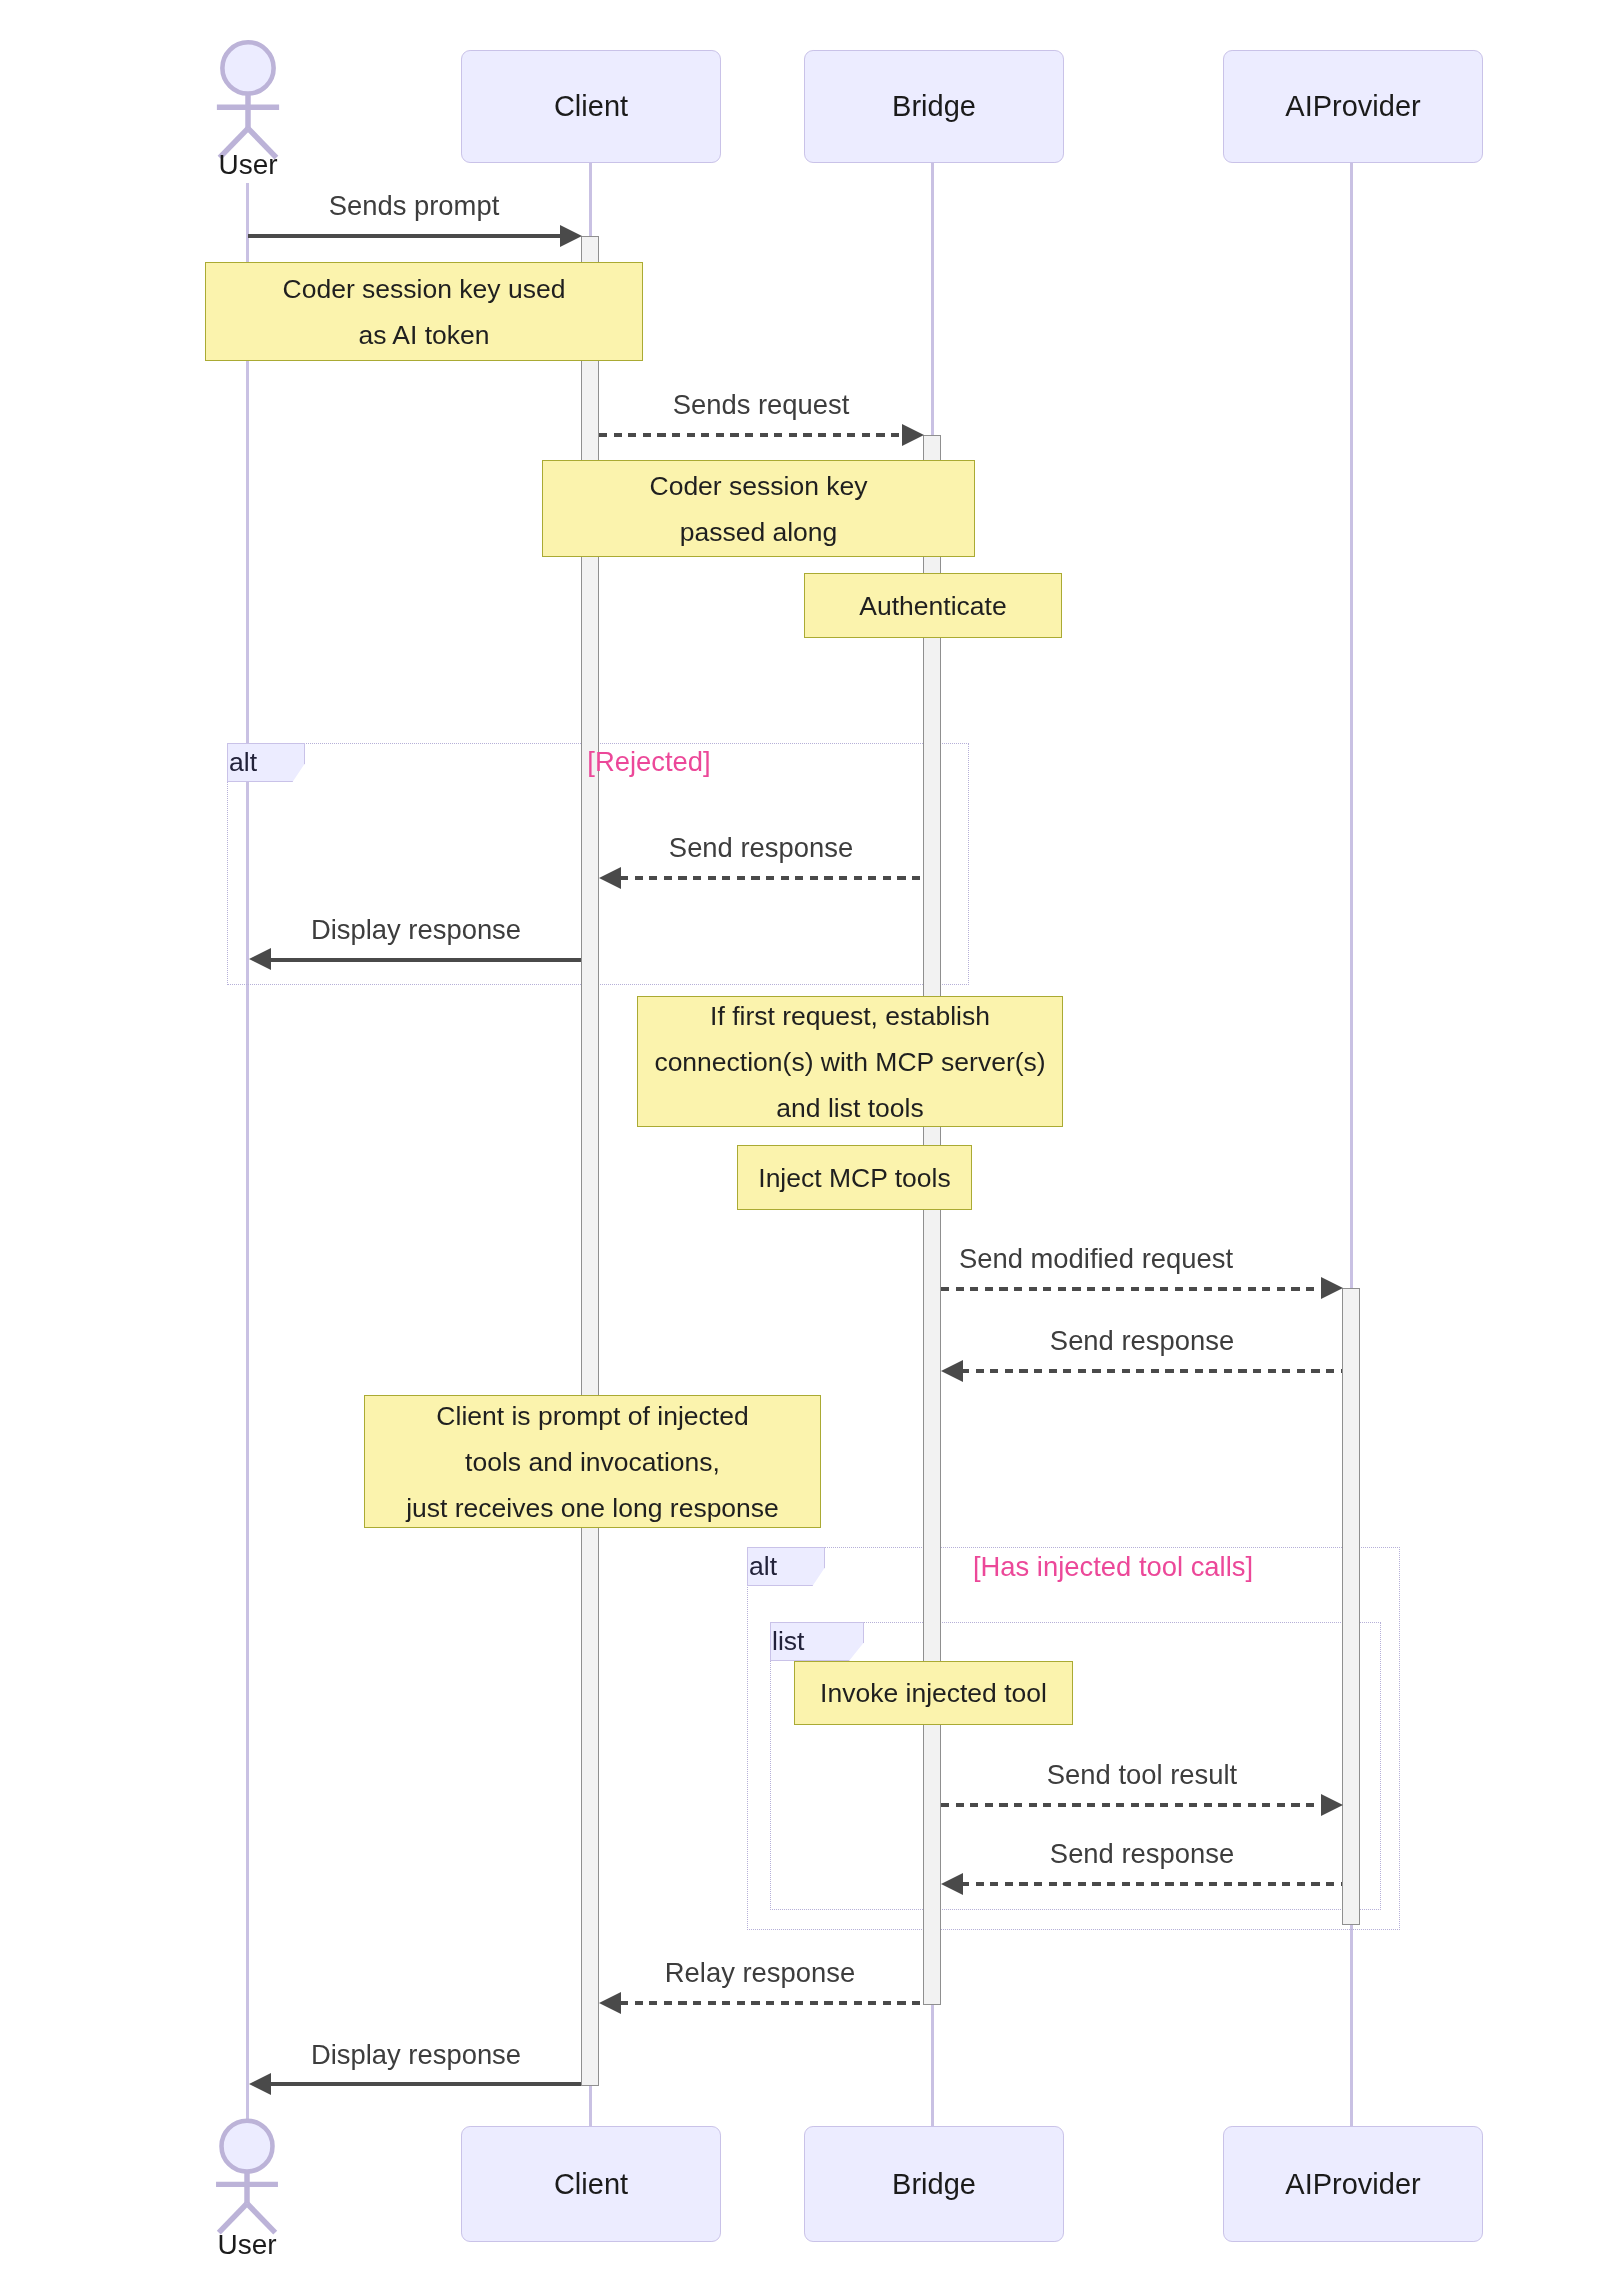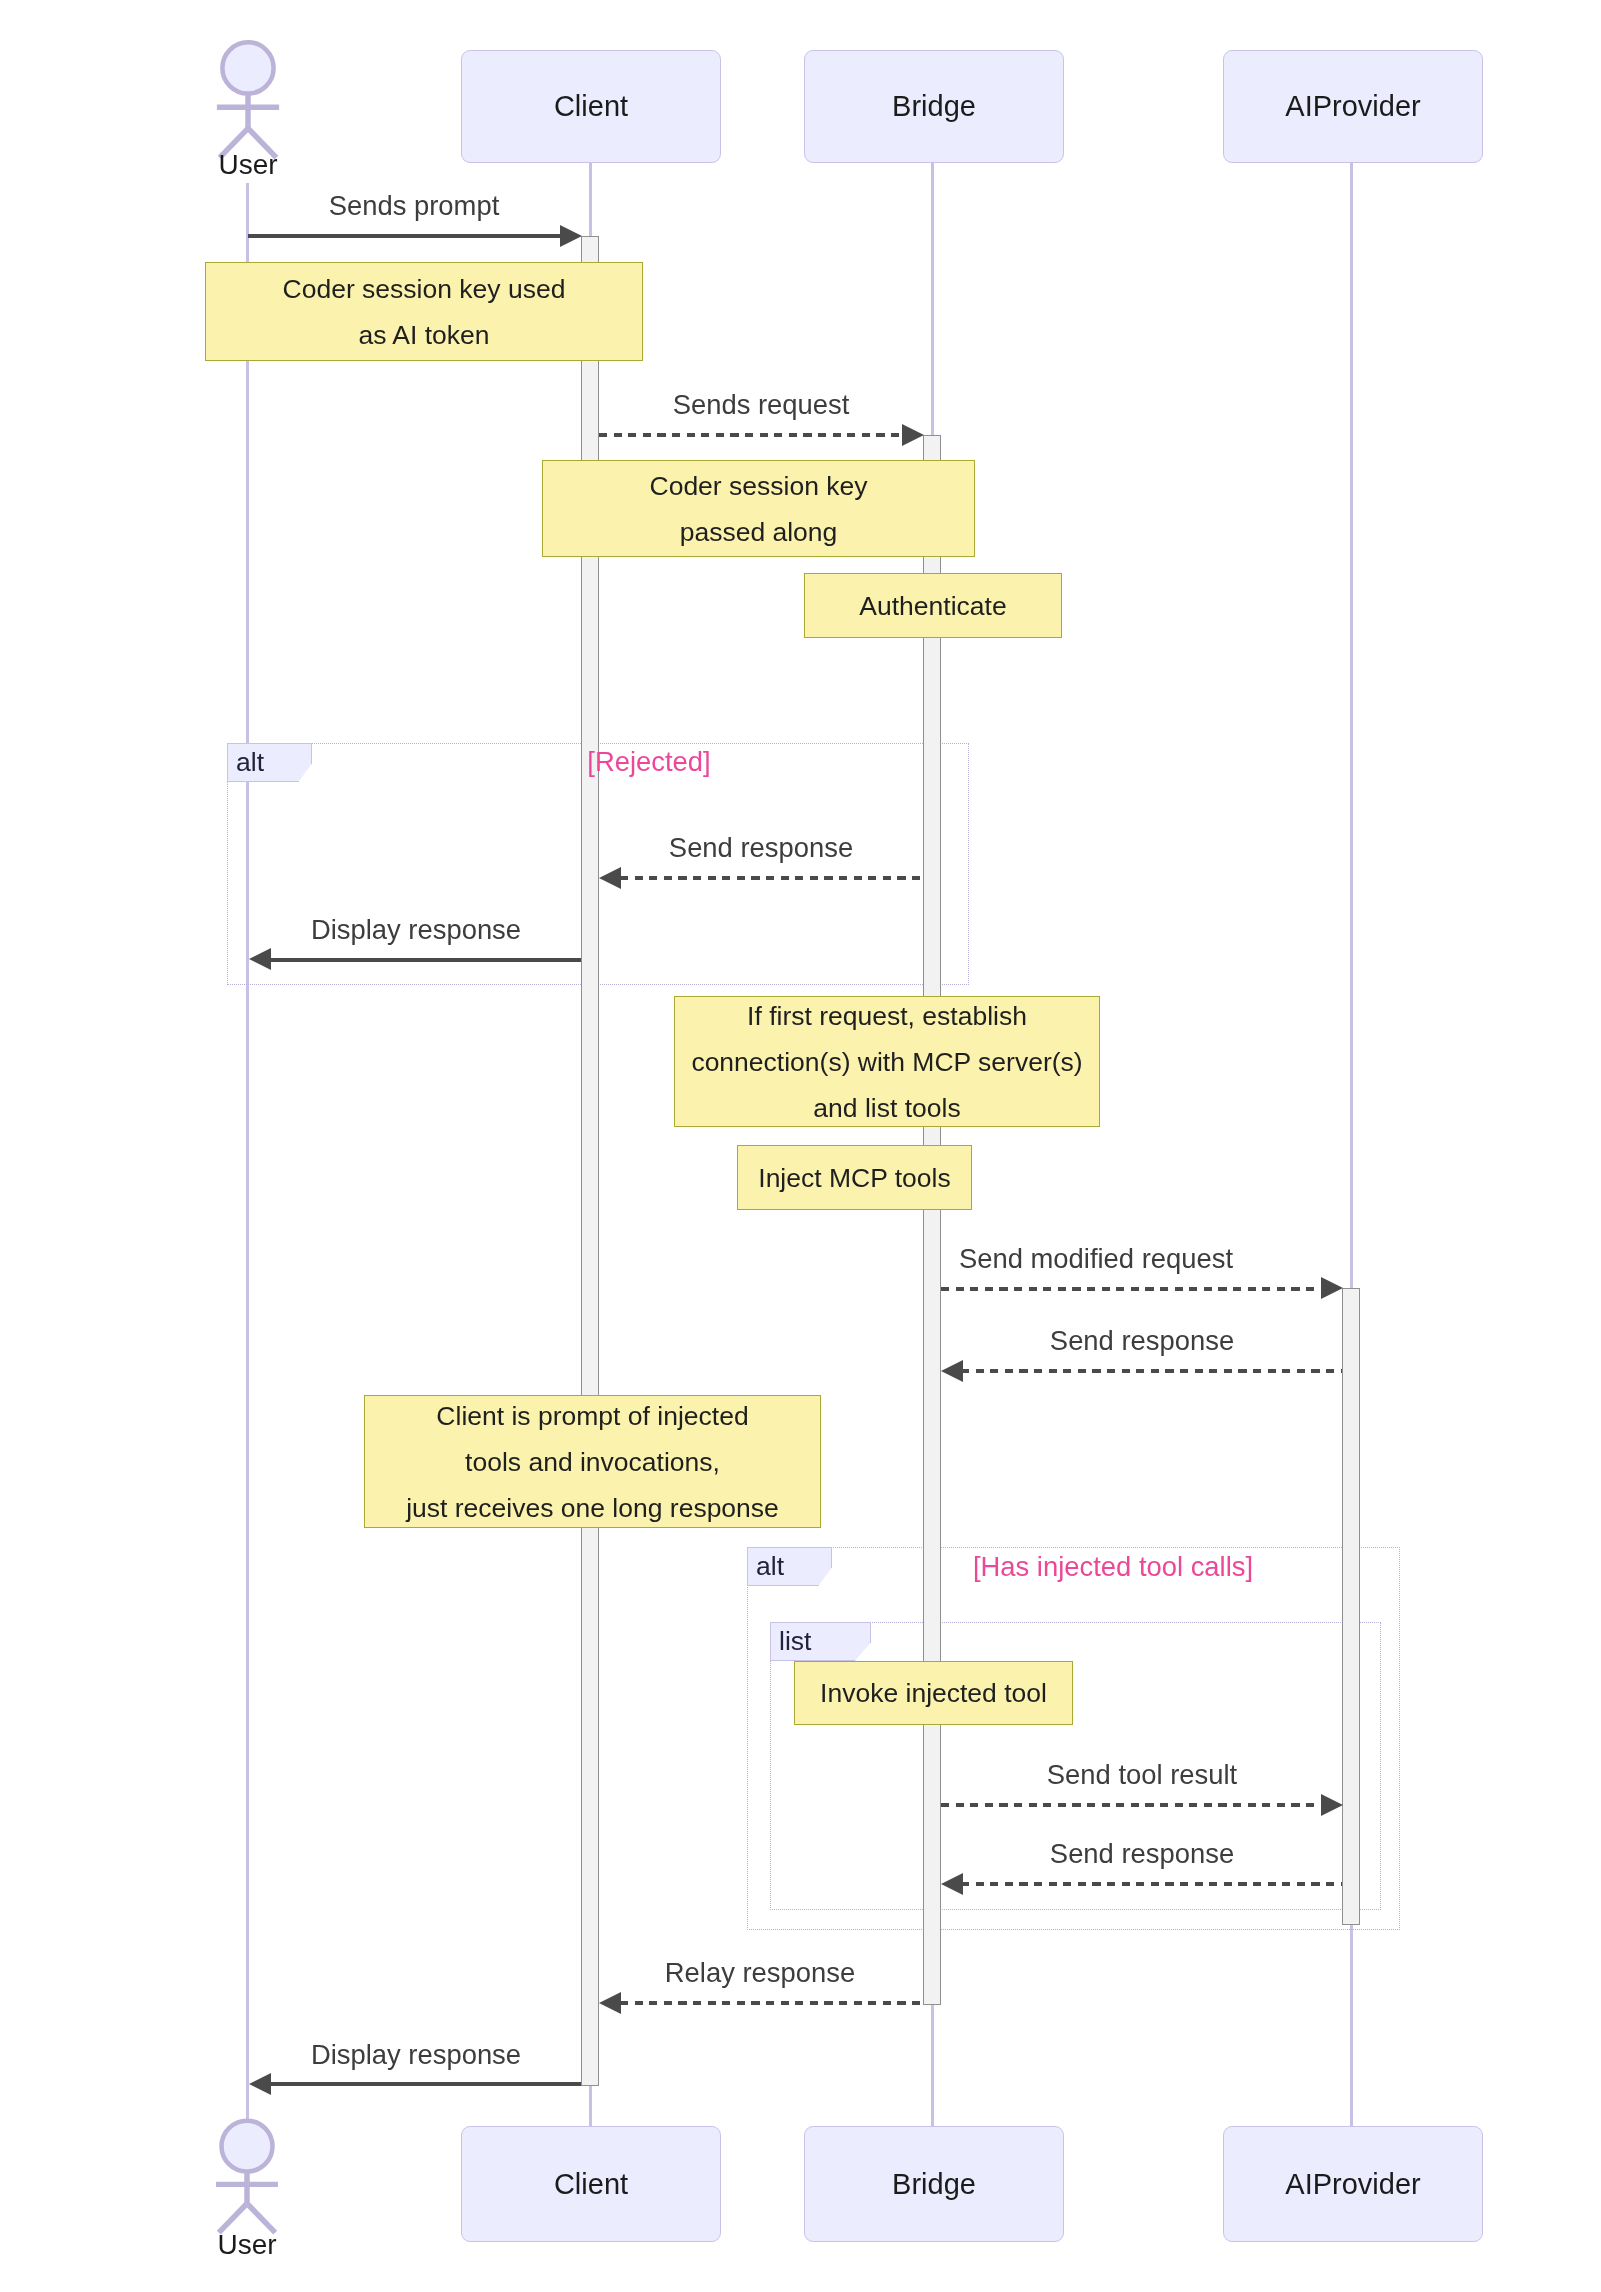--- a/index.html
+++ b/index.html
@@ -21,21 +21,21 @@
         font-size:26.5px;line-height:46px;color:#1f1f1f;white-space:pre-line;}
   .msg-label{position:absolute;transform:translateX(-50%);font-size:27.4px;color:#3d3d3d;white-space:nowrap;}
   .sline{position:absolute;height:3.7px;background:var(--line-color);}
   .dline{position:absolute;height:3.7px;background:repeating-linear-gradient(90deg,var(--line-color) 0 8.2px,transparent 8.2px 14.6px);}
   .ah{position:absolute;width:0;height:0;border-top:11px solid transparent;border-bottom:11px solid transparent;}
   .ah-r{border-left:22px solid var(--line-color);}
   .ah-l{border-right:22px solid var(--line-color);}
   .frame{position:absolute;border:1.8px dotted var(--frame-border);}
   .frame-tab{position:absolute;height:37px;background:var(--actor-fill);border:1.8px solid var(--actor-border);
              clip-path:polygon(0 0,100% 0,100% 52%,84% 100%,0 100%);
-             display:flex;align-items:center;padding-left:8px;font-size:26.5px;color:#22223a;}
+             display:flex;align-items:center;padding-left:1px;font-size:26.5px;color:#22223a;}
   .guard{position:absolute;transform:translateX(-50%);font-size:27.4px;color:#ec4899;line-height:37px;white-space:nowrap;}
   .actor-name{position:absolute;transform:translateX(-50%);font-size:28px;color:#1b1b1b;white-space:nowrap;}
   .stick{position:absolute;}
 </style>
 </head>
 <body>
 
 <div class="canvas">
 
   <div class="lifeline" style="left:246px;top:183px;height:1936px;"></div>
@@ -103,21 +103,21 @@
 
   <div class="msg-label" style="left:416px;top:2039px;">Display response</div>
   <div class="sline" style="left:267px;top:2082px;width:314px;"></div>
   <div class="ah ah-l" style="left:249px;top:2073px;"></div>
 
   <div class="note" style="left:205px;top:262px;width:436px;height:97px;">Coder session key used
 as AI token</div>
   <div class="note" style="left:542px;top:460px;width:431px;height:95px;">Coder session key
 passed along</div>
   <div class="note" style="left:804px;top:573px;width:256px;height:63px;">Authenticate</div>
-  <div class="note" style="left:637px;top:996px;width:424px;height:129px;margin-left:37px;">If first request, establish
+  <div class="note" style="left:637px;top:996px;width:424px;height:129px;">If first request, establish
 connection(s) with MCP server(s)
 and list tools</div>
   <div class="note" style="left:737px;top:1145px;width:233px;height:63px;">Inject MCP tools</div>
   <div class="note" style="left:364px;top:1395px;width:455px;height:131px;">Client is prompt of injected
 tools and invocations,
 just receives one long response</div>
   <div class="note" style="left:794px;top:1661px;width:277px;height:62px;">Invoke injected tool</div>
 
   <svg class="stick" style="left:183px;top:12.8px;" width="130" height="151" viewBox="0 0 142 165">
     <circle cx="71" cy="60" r="28" fill="var(--actor-fill)" stroke="#bcb3d8" stroke-width="5"></circle>

